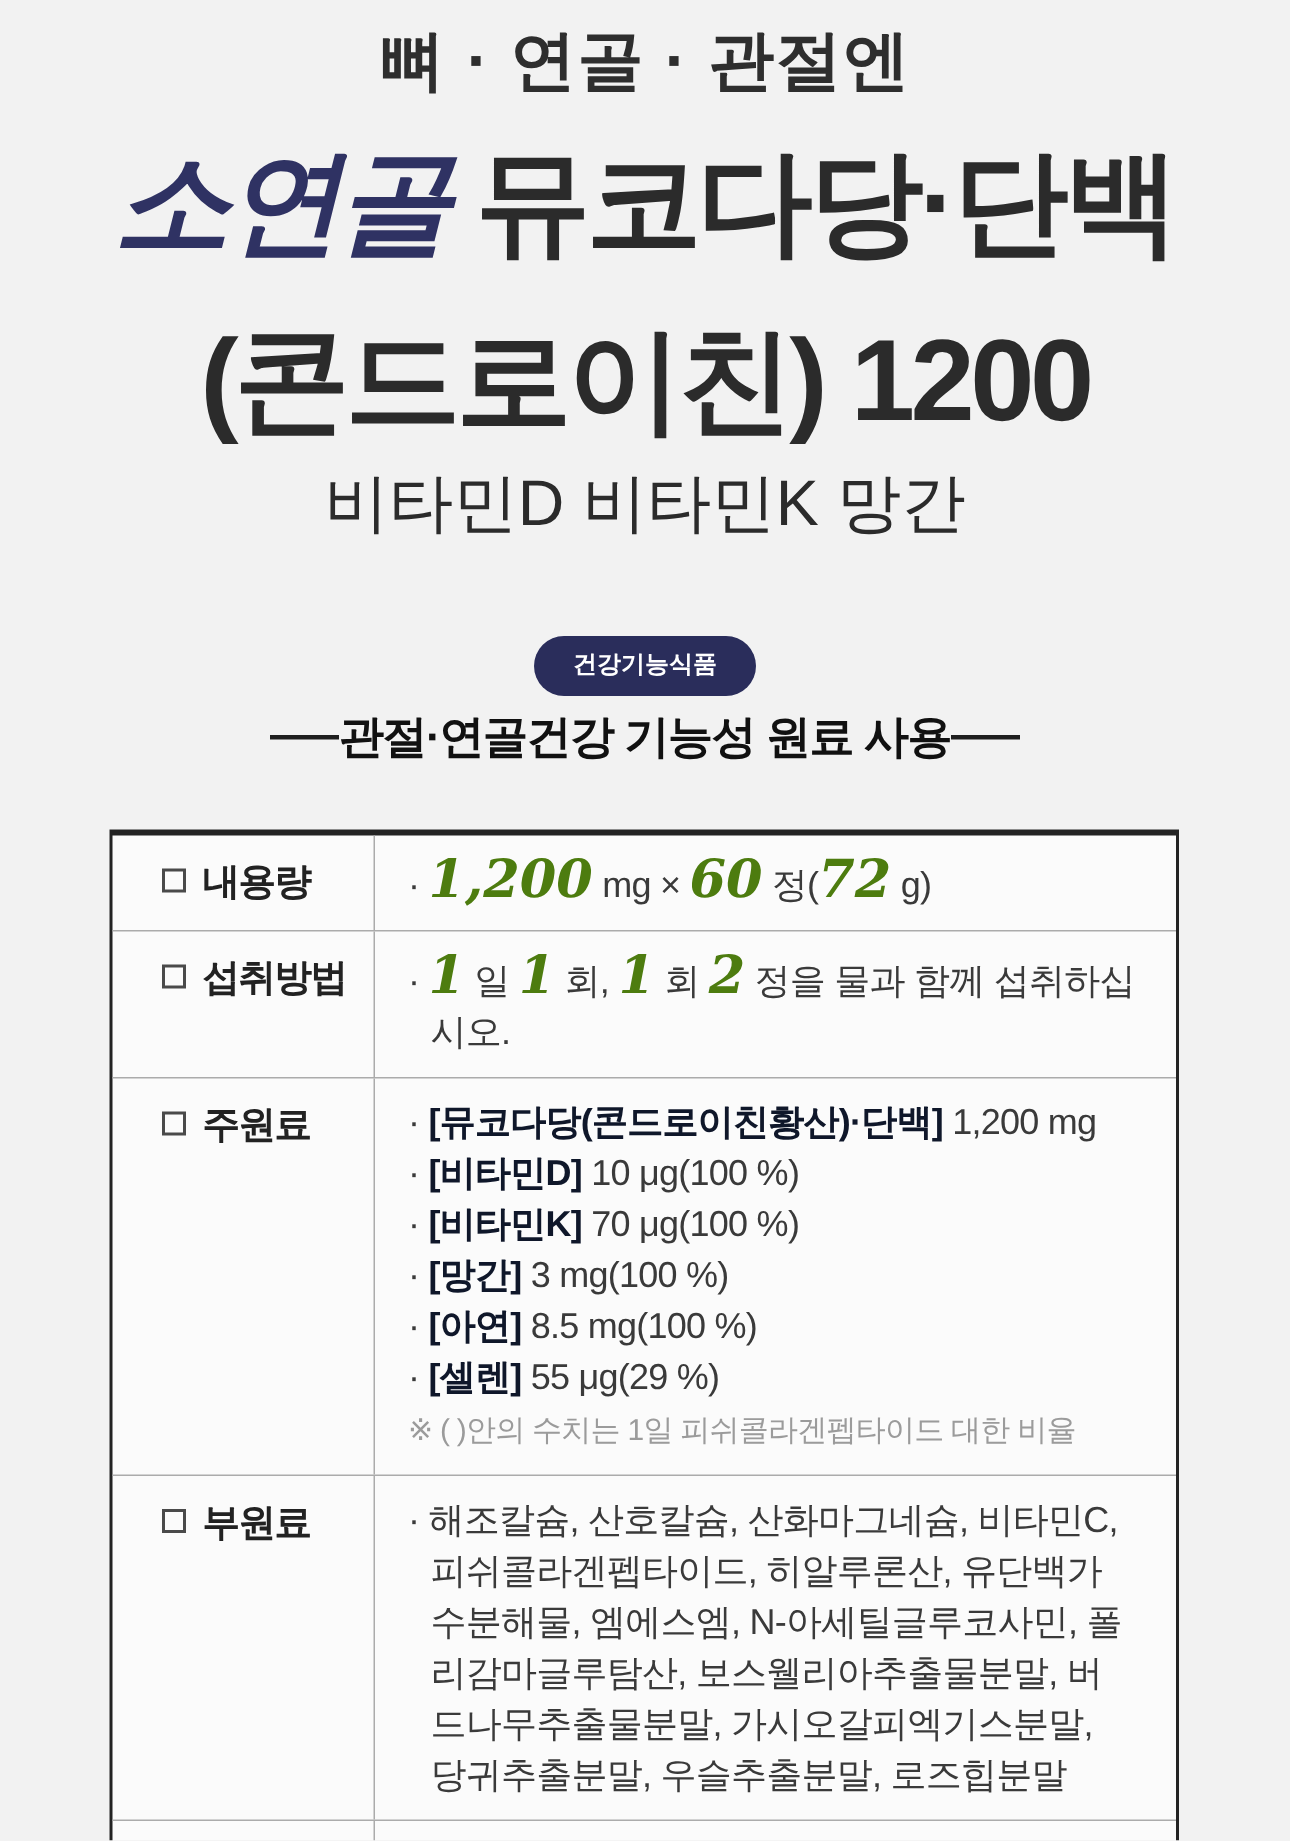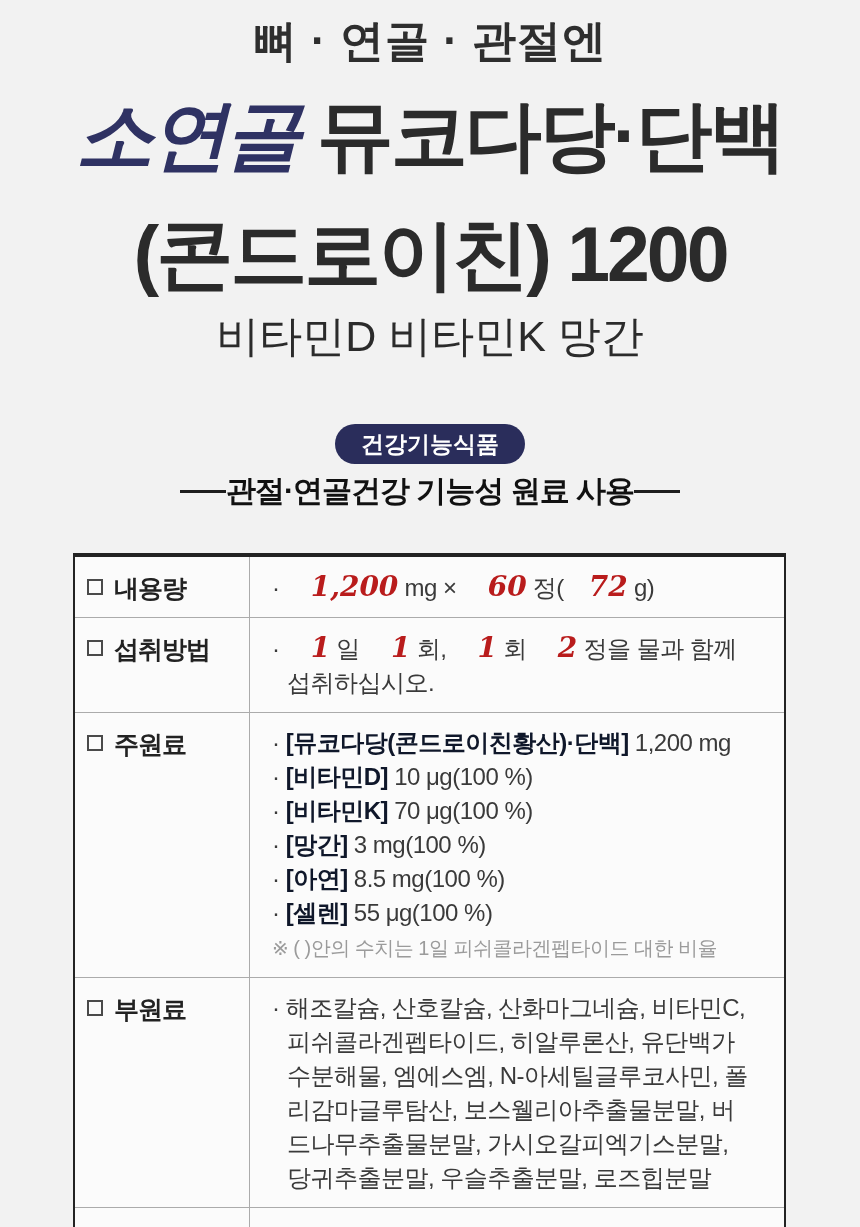--- a/index.html
+++ b/index.html
@@ -28,57 +28,57 @@
     font-size:77px;line-height:100px;font-weight:800;color:var(--dark);letter-spacing:-3px;
   }
   .title .navy{color:var(--navy);font-style:italic;}
   .subtitle{
     margin-top:2px;text-align:center;
     font-size:43px;line-height:60px;font-weight:500;color:#2b2b2b;letter-spacing:0px;
   }
   .badge-wrap{margin-top:58px;text-align:center;}
   .badge{
     display:inline-block;background:var(--badge-bg);color:#ffffff;
-    font-size:23px;font-weight:700;line-height:40px;padding:0 26px;border-radius:21px;
+    font-size:16px;font-weight:700;line-height:40px;padding:0 26px;border-radius:21px;
     letter-spacing:0px;
   }
   .feature{
     margin-top:7px;display:flex;align-items:center;justify-content:center;
   }
   .feature .dash{width:46px;height:3px;background:#1e1e1e;}
   .feature .feature-text{
     font-size:30px;font-weight:800;color:#111;letter-spacing:-1px;
   }
   .info-table{
     width:713px;margin:41px 0 0 73px;background:var(--table-bg);
     border-top:4px solid var(--border-dark);
     border-bottom:4px solid var(--border-dark);
     border-left:2px solid var(--border-dark);
     border-right:2px solid var(--border-dark);
   }
   .trow{display:flex;border-bottom:1px solid var(--border-gray);}
   .trow:last-child{border-bottom:none;}
   .tlabel{
     width:175px;flex:none;border-right:1px solid var(--border-gray);
-    padding:14px 8px 12px 12px;
+    padding:14px 8px 12px 33px;
     display:flex;align-items:flex-start;gap:11px;
     font-size:25px;line-height:34px;font-weight:700;color:#222;letter-spacing:-1px;
   }
   .cbx{
     flex:none;width:16px;height:16px;border:2px solid #4a4a4a;margin-top:8px;background:transparent;
   }
   .tcontent{
     flex:1;padding:13px 26px 12px 22px;
     font-size:24px;color:#3a3a3a;letter-spacing:-0.5px;
   }
   .tline{line-height:34px;padding-left:15px;text-indent:-15px;}
   .tline .b{font-weight:700;color:#0f172a;}
   .tline .hand{
     font-family:"DejaVu Serif",serif;font-style:italic;font-weight:700;
-    font-size:28px;letter-spacing:0px;color:#b91c1c;margin-left:25px;
+    font-size:35px;letter-spacing:0px;color:#4d7c0f;
   }
   .tline .note{color:var(--note-gray);font-size:20px;}
 </style>
 </head>
 <body>
 
 <div class="page">
 
   <div class="tagline">뼈 · 연골 · 관절엔</div>
 
@@ -122,21 +122,21 @@
           <div class="tlabel">
             <span class="cbx"></span>
             <span>주원료</span>
           </div>
           <div class="tcontent">
             <div class="tline"><span>· </span><span class="b">[뮤코다당(콘드로이친황산)·단백]</span><span> 1,200 mg</span></div>
             <div class="tline"><span>· </span><span class="b">[비타민D]</span><span> 10 μg(100 %)</span></div>
             <div class="tline"><span>· </span><span class="b">[비타민K]</span><span> 70 μg(100 %)</span></div>
             <div class="tline"><span>· </span><span class="b">[망간]</span><span> 3 mg(100 %)</span></div>
             <div class="tline"><span>· </span><span class="b">[아연]</span><span> 8.5 mg(100 %)</span></div>
-            <div class="tline"><span>· </span><span class="b">[셀렌]</span><span> 55 μg(100 %)</span></div>
+            <div class="tline"><span>· </span><span class="b">[셀렌]</span><span> 55 μg(29 %)</span></div>
             <div class="tline"><span class="note">※ ( )안의 수치는 1일 피쉬콜라겐펩타이드 대한 비율</span></div>
           </div>
         </div>
         <div class="trow">
           <div class="tlabel">
             <span class="cbx"></span>
             <span>부원료</span>
           </div>
           <div class="tcontent">
             <div class="tline"><span>· 해조칼슘, 산호칼슘, 산화마그네슘, 비타민C, 피쉬콜라겐펩타이드, 히알루론산, 유단백가수분해물, 엠에스엠, N-아세틸글루코사민, 폴리감마글루탐산, 보스웰리아추출물분말, 버드나무추출물분말, 가시오갈피엑기스분말, 당귀추출분말, 우슬추출분말, 로즈힙분말</span></div>

